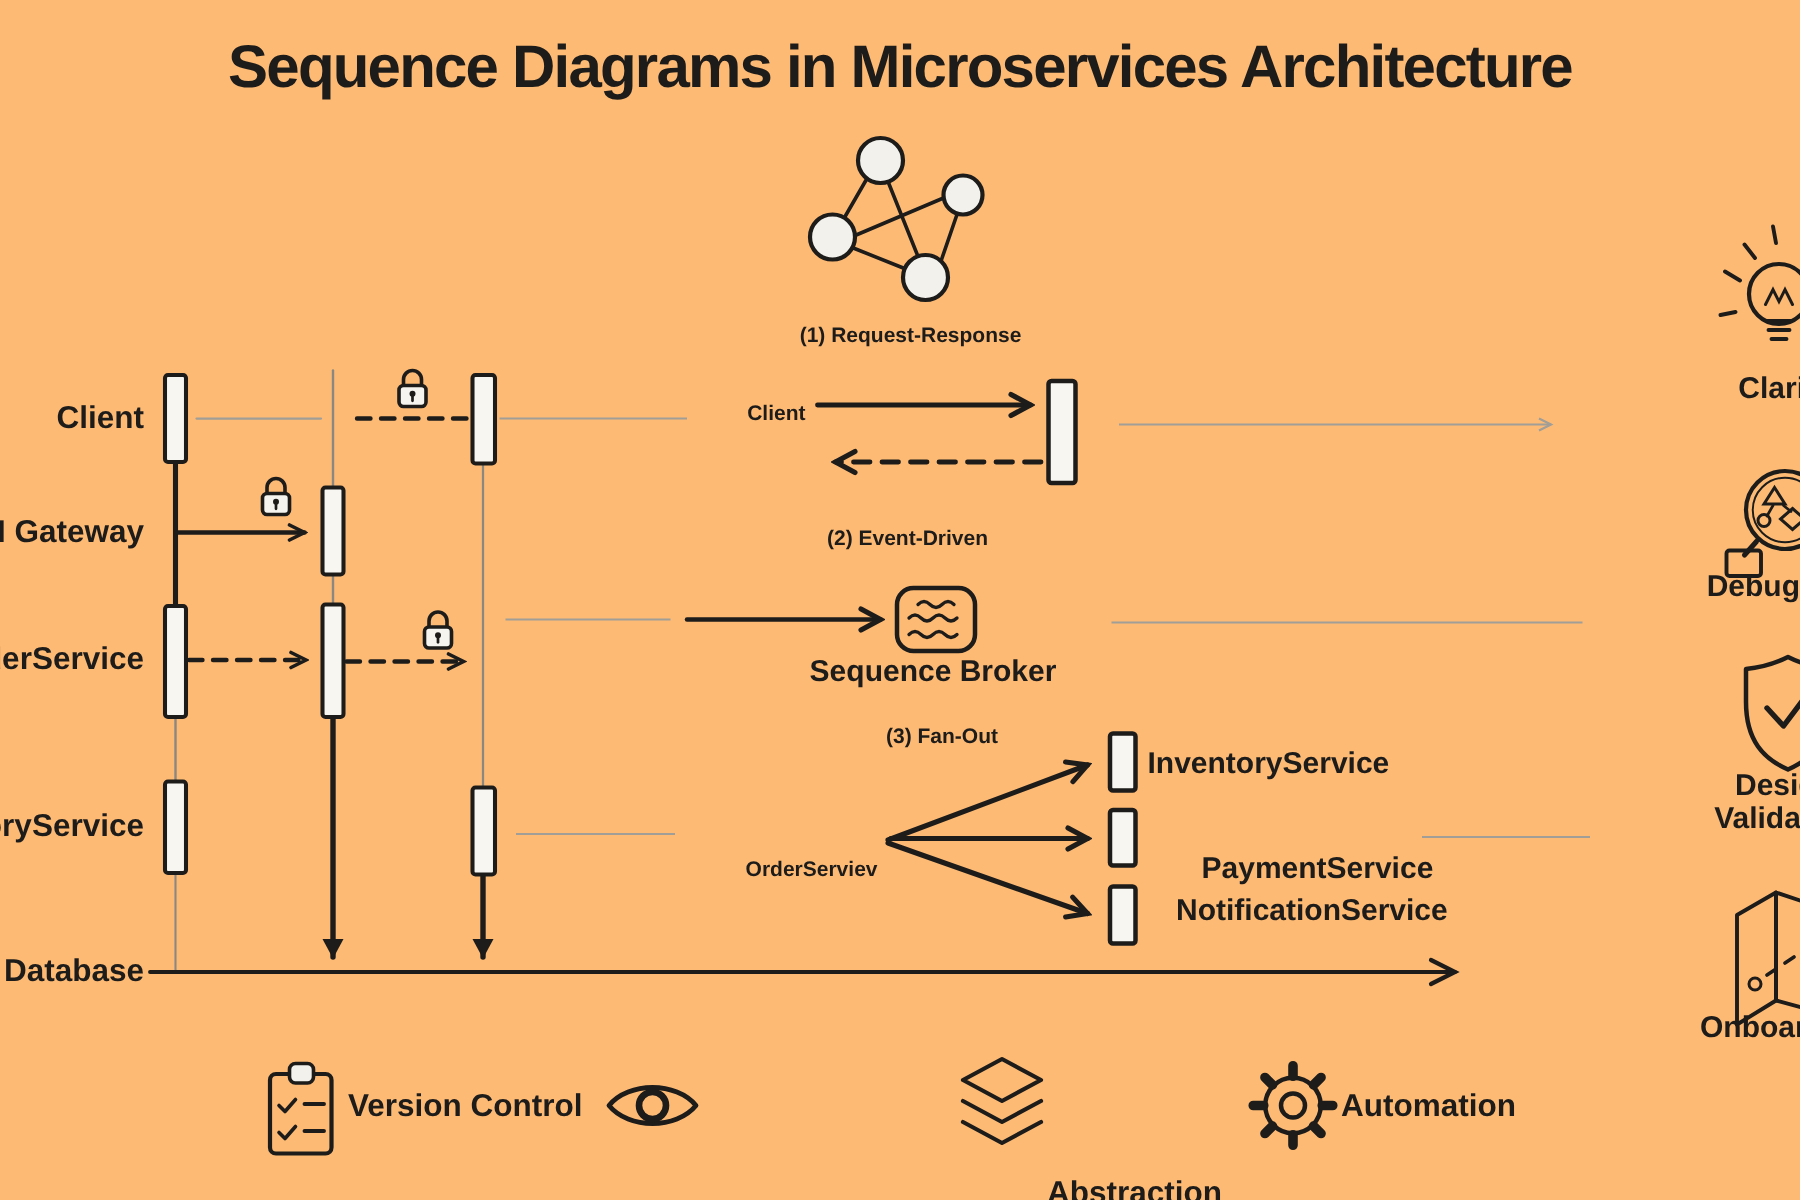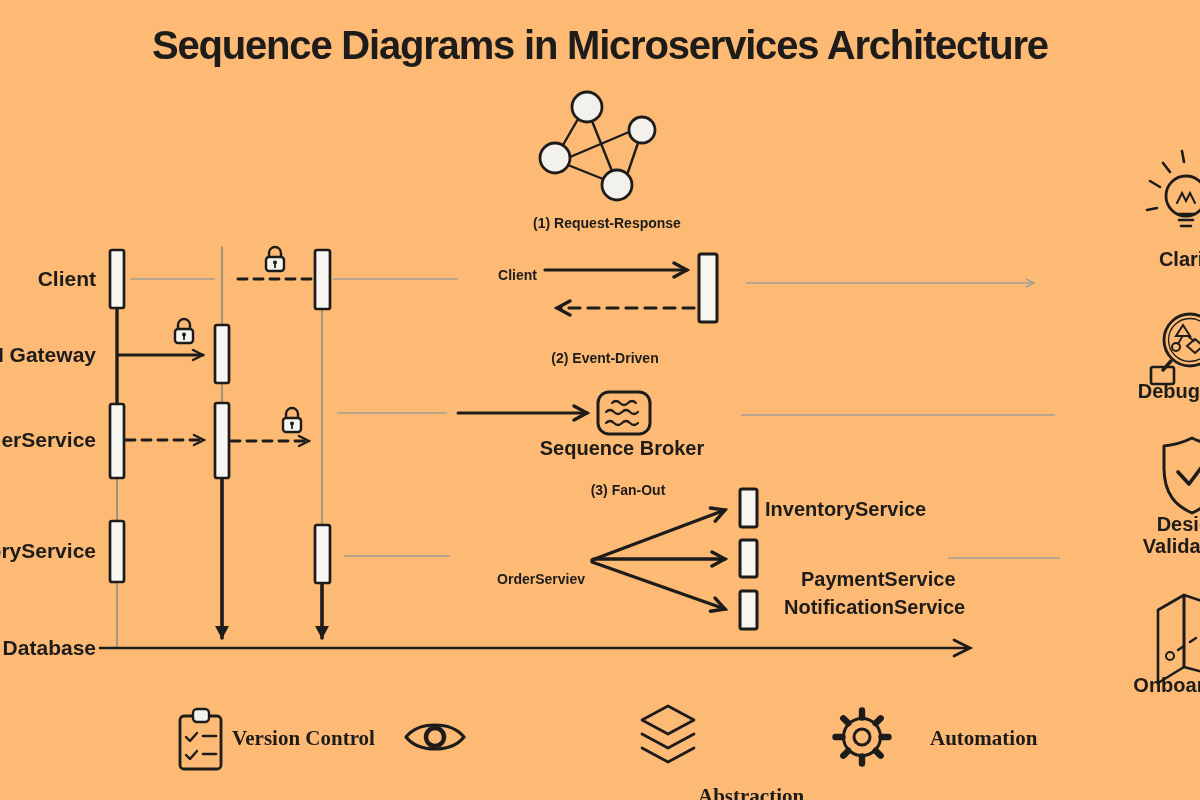--- a/index.html
+++ b/index.html
@@ -11,21 +11,21 @@
   }
   .layer{position:absolute;left:0;top:0;}
   .t{position:absolute;font-weight:700;white-space:nowrap;line-height:1.15;}
   .title{font-size:40px;letter-spacing:-1.2px;transform:translateX(-50%);}
   .ll{font-size:21px;right:1104px;text-align:right;}
   .ctr{transform:translateX(-50%);text-align:center;}
   .ph{font-size:14px;}
   .svc{font-size:20px;}
   .bl{font-size:20px;transform:translateX(-50%);text-align:center;}
   .wrap2{white-space:normal;width:104px;line-height:22px;}
-  .pr{font-size:21px;font-family:Liberation Serif, serif;}
+  .pr{font-size:21px;}
 </style>
 </head>
 <body>
 
 <div class="stage">
 
 <svg class="layer" width="1200" height="800" viewBox="0 0 1200 800">
   <defs>
     <marker id="mO" markerWidth="14" markerHeight="14" refX="12" refY="7" orient="auto" markerUnits="userSpaceOnUse">
       <path d="M2,2 L12,7 L2,12" fill="none" stroke="#1d1c1a" stroke-width="2.4" stroke-linecap="round"></path>
@@ -203,15 +203,15 @@
 <div class="t svc" style="left:765px;top:568px;margin-left:36px;">PaymentService</div>
 <div class="t svc" style="left:784px;top:596px;">NotificationService</div>
 
 <div class="t bl" style="left:1190px;top:248px;">Clarity</div>
 <div class="t bl" style="left:1190px;top:380px;">Debugging</div>
 <div class="t bl wrap2" style="left:1190px;top:513px;">Design Validation</div>
 <div class="t bl" style="left:1190px;top:674px;">Onboarding</div>
 
 <div class="t pr" style="left:232px;top:726px;">Version Control</div>
 <div class="t pr" style="left:698px;top:760px;margin-top:24px;">Abstraction</div>
-<div class="t pr" style="left:894px;top:726px;margin-left:36px;">Automation</div>
+<div class="t pr" style="left:894px;top:726px;">Automation</div>
 
 </div>
 
 </body></html>

